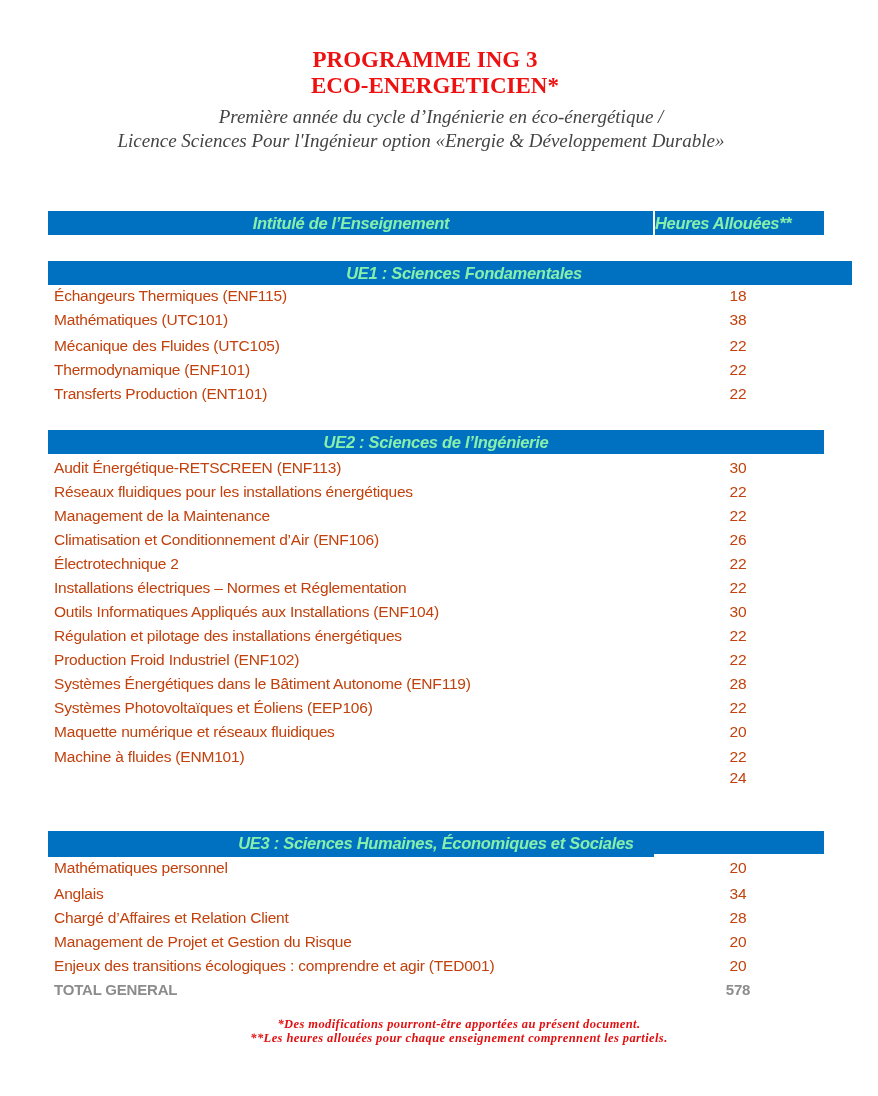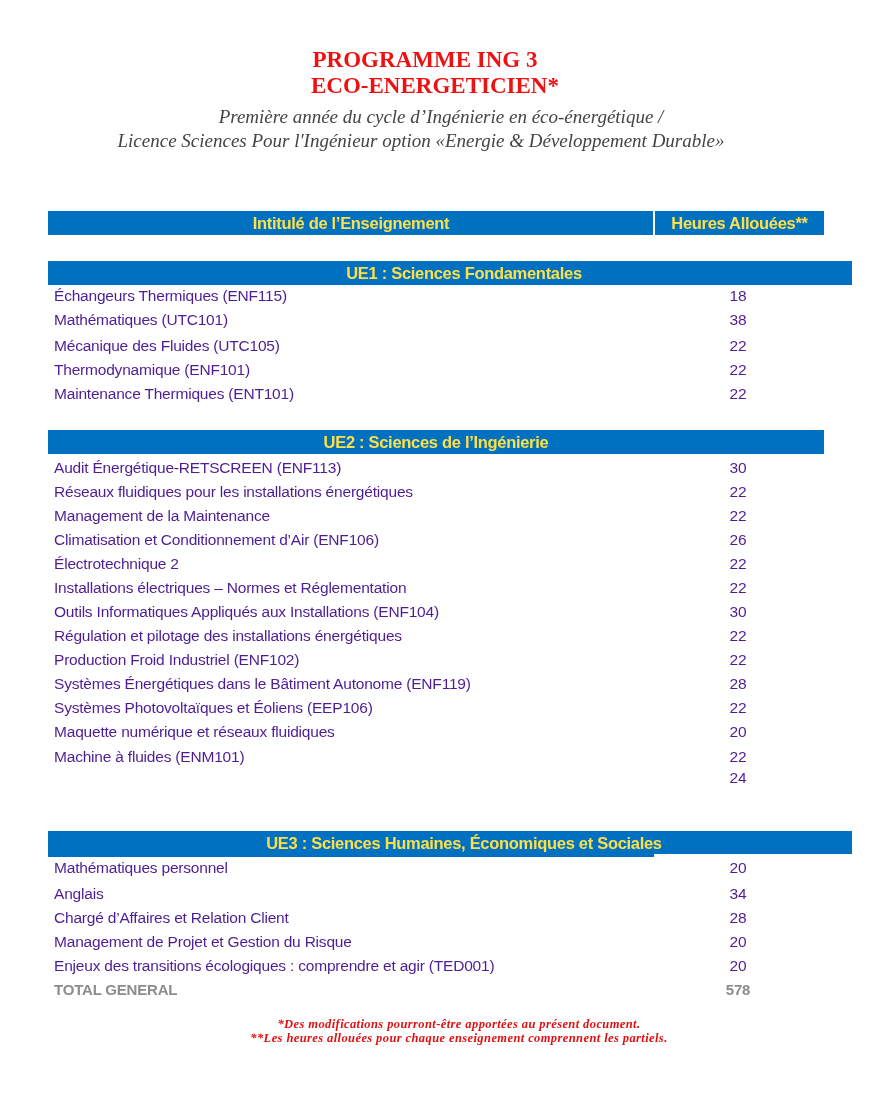--- a/index.html
+++ b/index.html
@@ -3,31 +3,31 @@
 <meta charset="utf-8">
 <style>
   html, body { margin: 0; padding: 0; background: #ffffff; }
   body { width: 878px; height: 1096px; position: relative; overflow: hidden; font-family: "Liberation Sans", sans-serif; }
   .title { position: absolute; left: 0; width: 878px; text-align: center; color: #ee1111; font-family: "Liberation Serif", serif; font-weight: bold; font-size: 23px; line-height: 26px; }
   .title1 { top: 47px; left: -14px; }
   .title2 { top: 73px; left: -4px; }
   .subtitle { position: absolute; left: 0; width: 878px; text-align: center; color: #444; font-family: "Liberation Serif", serif; font-style: italic; font-size: 19px; line-height: 24px; }
   .sub1 { top: 105px; left: 2px; }
   .sub2 { top: 129px; left: -18px; }
-  .bar { position: absolute; background: #0070c0; color: #fde047; font-weight: bold; font-size: 16.5px; letter-spacing: -0.3px; }
+  .bar { position: absolute; background: #0070c0; color: #86efac; font-weight: bold; font-size: 16.5px; letter-spacing: -0.3px; font-style: italic; }
   .hdr { left: 48px; width: 776px; top: 211px; height: 24px; }
   .hdr .c1 { position: absolute; left: 0; width: 606px; height: 24px; line-height: 24px; text-align: center; }
   .hdr .div { position: absolute; left: 605px; top: 0; width: 2px; height: 24px; background: #ffffff; }
-  .hdr .c2 { position: absolute; left: 607px; width: 169px; height: 40px; line-height: 24px; text-align: center; }
+  .hdr .c2 { position: absolute; left: 607px; width: 169px; height: 40px; line-height: 24px; text-align: left; }
   .ue { left: 48px; width: 776px; height: 24px; line-height: 24px; text-align: center; }
   .ue1 { top: 261px; padding-left: 28px; }
   .ue2 { top: 430px; }
-  .ue3 { top: 831px; height: 23px; line-height: 24px; padding-left: 28px; }
+  .ue3 { top: 831px; height: 23px; line-height: 24px; }
   .ue3step { position: absolute; left: 48px; top: 854px; width: 606px; height: 3px; background: #0070c0; }
-  .row { position: absolute; left: 54px; width: 720px; height: 22px; font-size: 15.5px; color: #4c1d95; letter-spacing: -0.2px; }
+  .row { position: absolute; left: 54px; width: 720px; height: 22px; font-size: 15.5px; color: #c2410c; letter-spacing: -0.2px; }
   .row .lbl { position: absolute; left: 0; top: 0; white-space: nowrap; }
   .row .val { position: absolute; left: 660px; width: 48px; text-align: center; top: 0; }
   .total { color: #8c8c8c; font-weight: bold; font-size: 15px; }
   .note { position: absolute; left: 0; width: 878px; text-align: center; color: #e01010; font-family: "Liberation Serif", serif; font-style: italic; font-weight: bold; font-size: 12.5px; line-height: 14px; letter-spacing: 0.4px; }
   .note1 { top: 1017px; left: 20px; }
   .note2 { top: 1031px; left: 20px; }
 </style>
 </head>
 <body>
 
@@ -53,21 +53,21 @@
   </div>
 <div class="row" style="top:337px">
     <span class="lbl">Mécanique des Fluides (UTC105)</span>
     <span class="val">22</span>
   </div>
 <div class="row" style="top:361px">
     <span class="lbl">Thermodynamique (ENF101)</span>
     <span class="val">22</span>
   </div>
 <div class="row" style="top:385px">
-    <span class="lbl">Maintenance Thermiques (ENT101)</span>
+    <span class="lbl">Transferts Production (ENT101)</span>
     <span class="val">22</span>
   </div>
 
 <div class="bar ue ue2">UE2 : Sciences de l’Ingénierie</div>
 <div class="row" style="top:459px">
     <span class="lbl">Audit Énergétique-RETSCREEN (ENF113)</span>
     <span class="val">30</span>
   </div>
 <div class="row" style="top:483px">
     <span class="lbl">Réseaux fluidiques pour les installations énergétiques</span>

